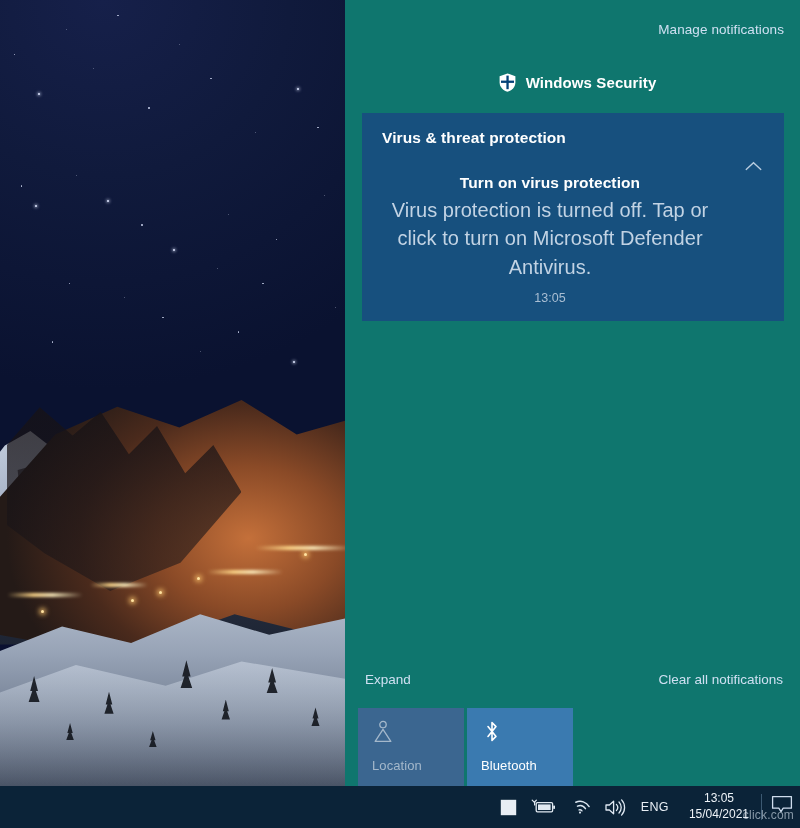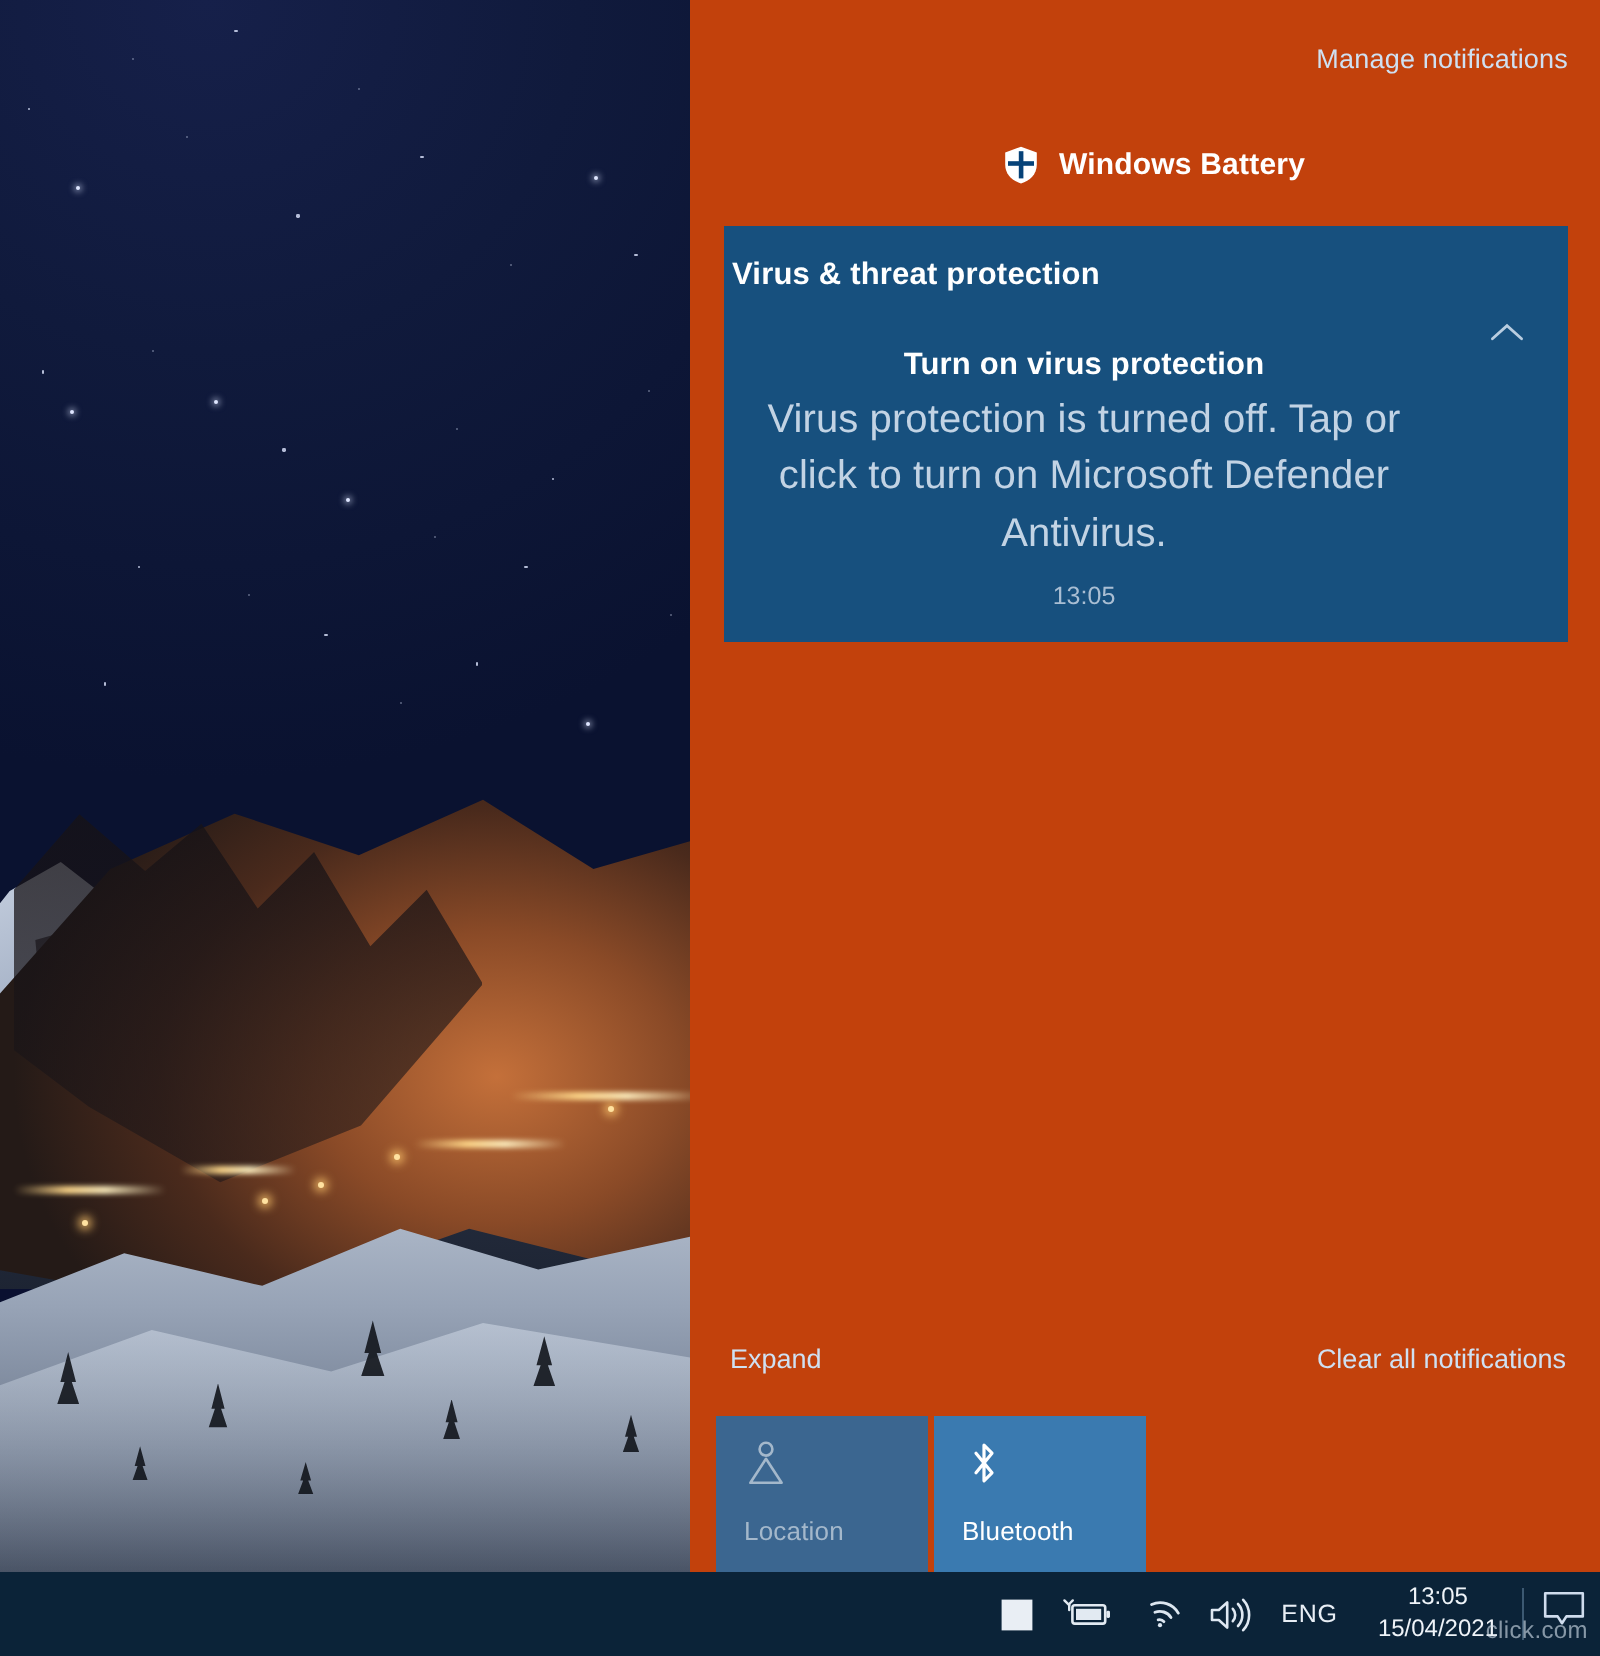--- a/index.html
+++ b/index.html
@@ -105,21 +105,21 @@
   
   .tree {
     position:absolute; background:#12151c;
     clip-path: polygon(50% 0%, 80% 58%, 64% 58%, 92% 100%, 8% 100%, 36% 58%, 20% 58%);
     opacity:.9;
   }
 
   
   #action-center {
     position:absolute; right:0; top:0; width:455px; height:786px;
-    background:#c2410c;
+    background:#0f766e;
     display:flex; flex-direction:column;margin-left:20px;
   }
 
   .manage-row {
     height:58px; display:flex; align-items:center; justify-content:flex-end;
     padding-right:16px;
   }
   .manage-link {
     color:#cfe0f2; font-size:13.5px; cursor:pointer; letter-spacing:.1px;
   }
@@ -128,21 +128,21 @@
     height:48px; display:flex; align-items:center; justify-content:center;
     gap:10px; padding-left:10px;
   }
   .shield-icon { width:17px; height:19px; display:block; }
   .app-title { color:#ffffff; font-size:15px; font-weight:bold; letter-spacing:.1px; }
 
   
   .notif-card {
     margin:7px 16px 0 17px;
     background:#17507e;
-    padding:16px 18px 16px 4px;
+    padding:16px 18px 16px 20px;
     position:relative;
     min-height:188px;
     cursor:pointer;
   }
   .notif-group-title {
     color:#ffffff; font-size:15.5px; font-weight:bold; letter-spacing:.1px;
     margin-bottom:26px;
   }
   .notif-body { padding-right:48px;text-align:center; }
   .notif-title {
@@ -302,21 +302,21 @@
     </div>
 
     <div class="app-header">
       <span>
         <svg class="shield-icon" viewBox="0 0 17 19">
           <path d="M8.5 0.4 L16.4 3.2 V9.2 C16.4 14.2 12.9 17.3 8.5 18.7 C4.1 17.3 0.6 14.2 0.6 9.2 V3.2 Z" fill="#ffffff"></path>
           <rect x="7.4" y="2.6" width="2.3" height="13.6" fill="#064278"></rect>
           <rect x="2.0" y="7.6" width="13.0" height="2.3" fill="#064278"></rect>
         </svg>
       </span>
-      <span class="app-title">Windows Battery</span>
+      <span class="app-title">Windows Security</span>
     </div>
 
     <div class="notif-card">
       <div class="notif-group-title">Virus &amp; threat protection</div>
 
       <div class="notif-body">
         <div class="notif-title">Turn on virus protection</div>
         <div class="notif-text">Virus protection is turned off. Tap or click to turn on Microsoft Defender Antivirus.</div>
         <div class="notif-time">13:05</div>
       </div>

